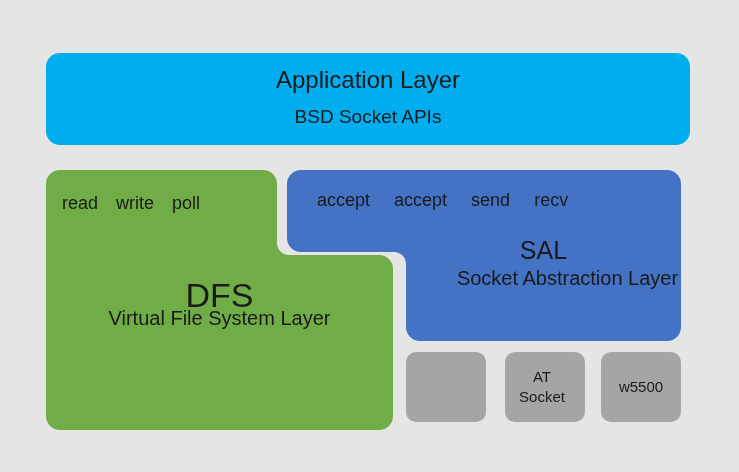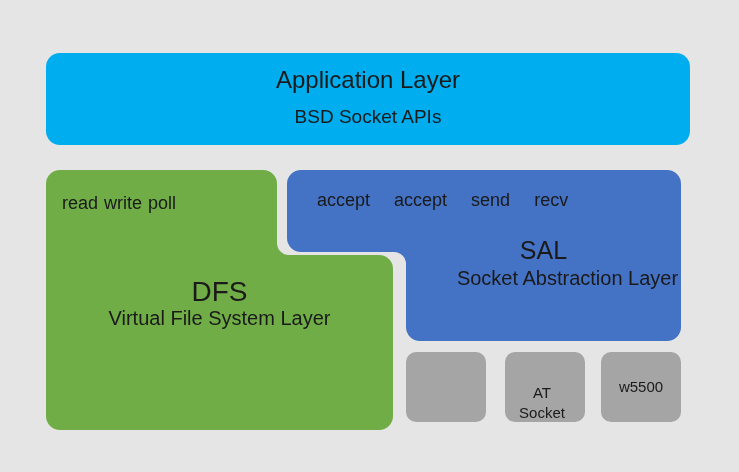--- a/index.html
+++ b/index.html
@@ -59,38 +59,38 @@
   .api-row {
     position: absolute;
     display: flex;
     align-items: baseline;
     white-space: nowrap;
   }
   #dfs-apis {
     left: 62px;
     top: 193px;
     font-size: 18px;
-    gap: 6px;
+    gap: 18px;
   }
   #sal-apis {
     left: 317px;
     top: 190px;
     font-size: 18px;
     gap: 24px;
   }
   .api {
     color: #1a1a1a;
   }
 
   
   #dfs-title {
     left: 46px;
     top: 276px;
     width: 347px;
-    font-size: 28px;
+    font-size: 34px;
   }
   #dfs-sub {
     left: 46px;
     top: 307px;
     width: 347px;
     font-size: 20px;
   }
 
   
   #sal-title {
@@ -113,21 +113,21 @@
     display: flex;
     flex-direction: column;
     justify-content: center;
     align-items: center;
     text-align: center;
     font-size: 15px;
     color: #1a1a1a;
     line-height: 1.35;
   }
   #gray-0-label { left: 406px; top: 352px; width: 80px; height: 70px; }
-  #gray-1-label { left: 505px; top: 352px; width: 74px; height: 70px; margin-top: 16px; }
+  #gray-1-label { left: 505px; top: 352px; width: 74px; height: 70px; }
   #gray-2-label { left: 601px; top: 352px; width: 80px; height: 70px; }
 </style>
 </head>
 <body>
 
 <div id="stage">
 
   <svg id="shapes" viewBox="0 0 739 472" width="739" height="472" xmlns="http://www.w3.org/2000/svg">
 
     <rect x="46" y="53" width="644" height="92" rx="14" ry="14" fill="#00ADEE"></rect>

